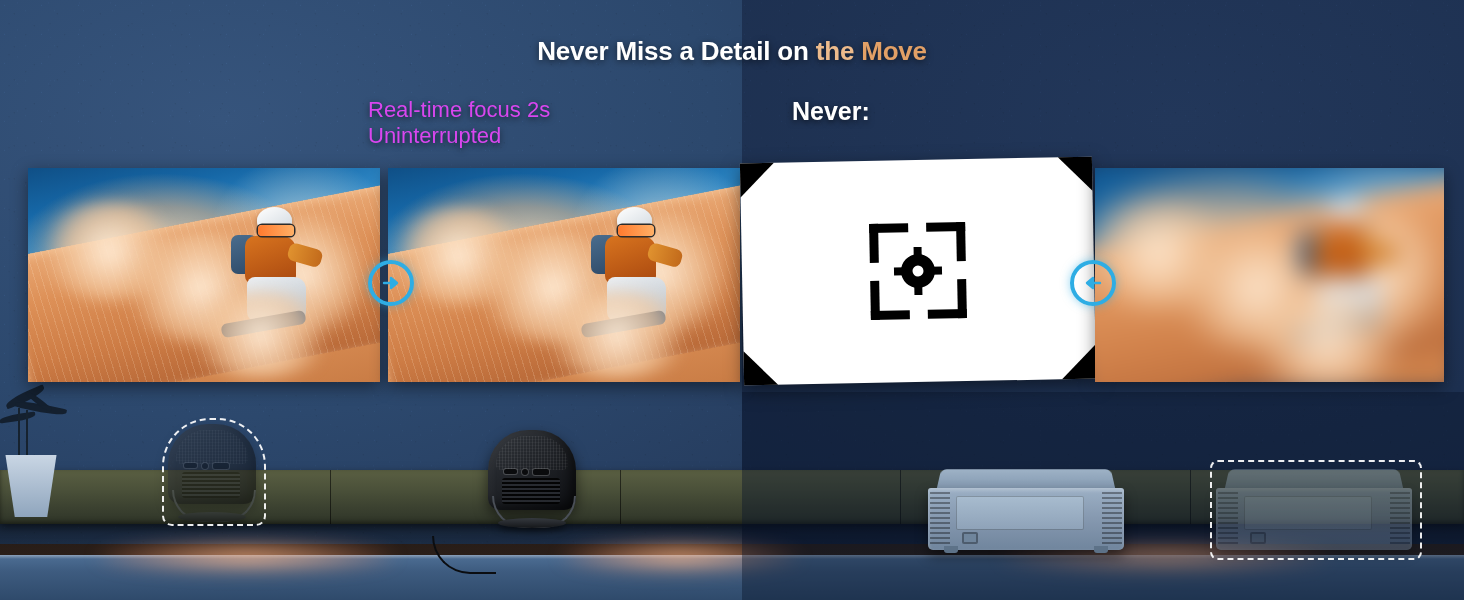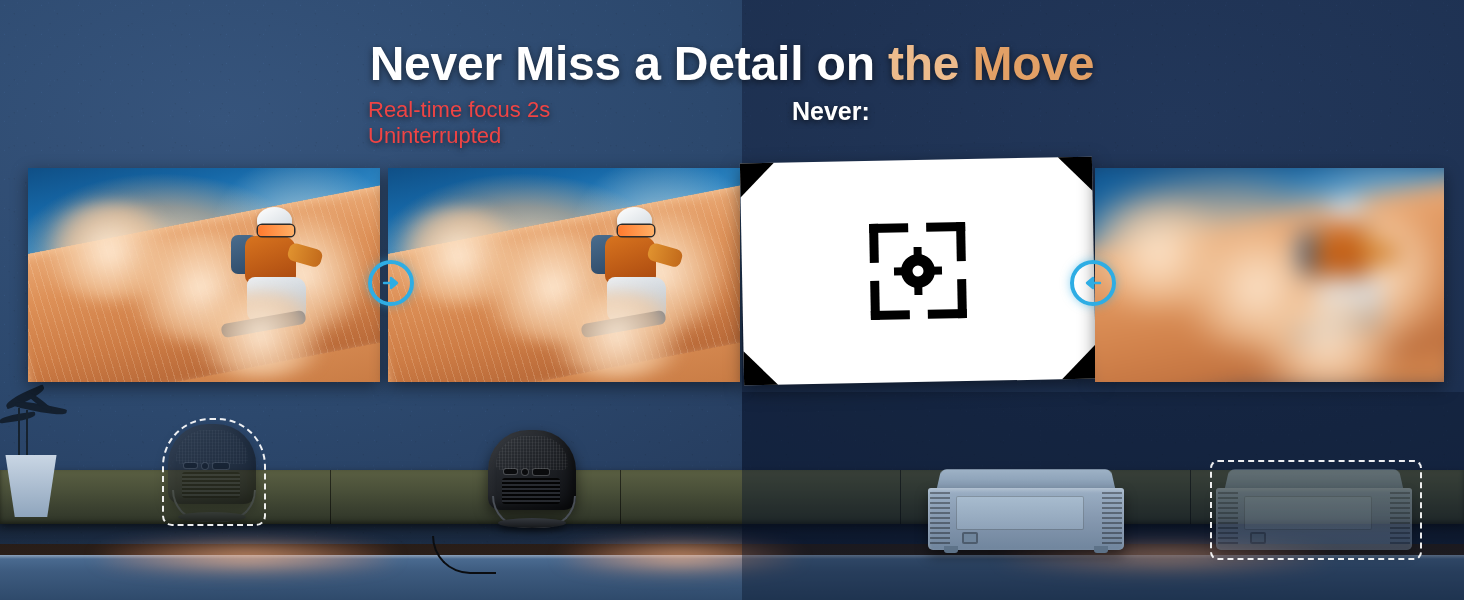--- a/index.html
+++ b/index.html
@@ -148,31 +148,31 @@
 
   
   .handle{position:absolute;width:38px;height:38px;border-radius:50%;
     border:4px solid #2eade4;background:transparent;
     display:flex;align-items:center;justify-content:center;
     box-shadow:0 0 10px rgba(46,173,228,.5);}
   .handle svg{display:block;}
 
   
   .headline{position:absolute;left:0;top:36px;width:100%;text-align:center;
-    font-size:48px;font-weight:bold;letter-spacing:-.2px;
+    font-size:26px;font-weight:bold;letter-spacing:-.2px;
     text-shadow:0 2px 7px rgba(0,0,0,.55);}
   .hl-w{color:#ffffff;}
   .hl-b{color:#edbb8c;}
   .hl-c{color:#e2a066;}
 
   .sublabels{position:absolute;top:97px;left:0;width:100%;height:56px;}
   .sub{position:absolute;display:flex;align-items:flex-start;gap:14px;
     text-shadow:0 2px 6px rgba(0,0,0,.6);}
   .sub-key{font-size:25px;font-weight:bold;color:#fff;white-space:nowrap;line-height:1.12;}
-  .sub-val{font-size:22px;color:#ef4444;line-height:1.2;white-space:pre-line;}
+  .sub-val{font-size:22px;color:#d946ef;line-height:1.2;white-space:pre-line;}
 </style>
 </head>
 <body>
 
 <div class="stage">
 
   <div class="wall">
     <div class="wall-left"></div>
     <div class="wall-right"></div>
     <div class="plaster"></div>

